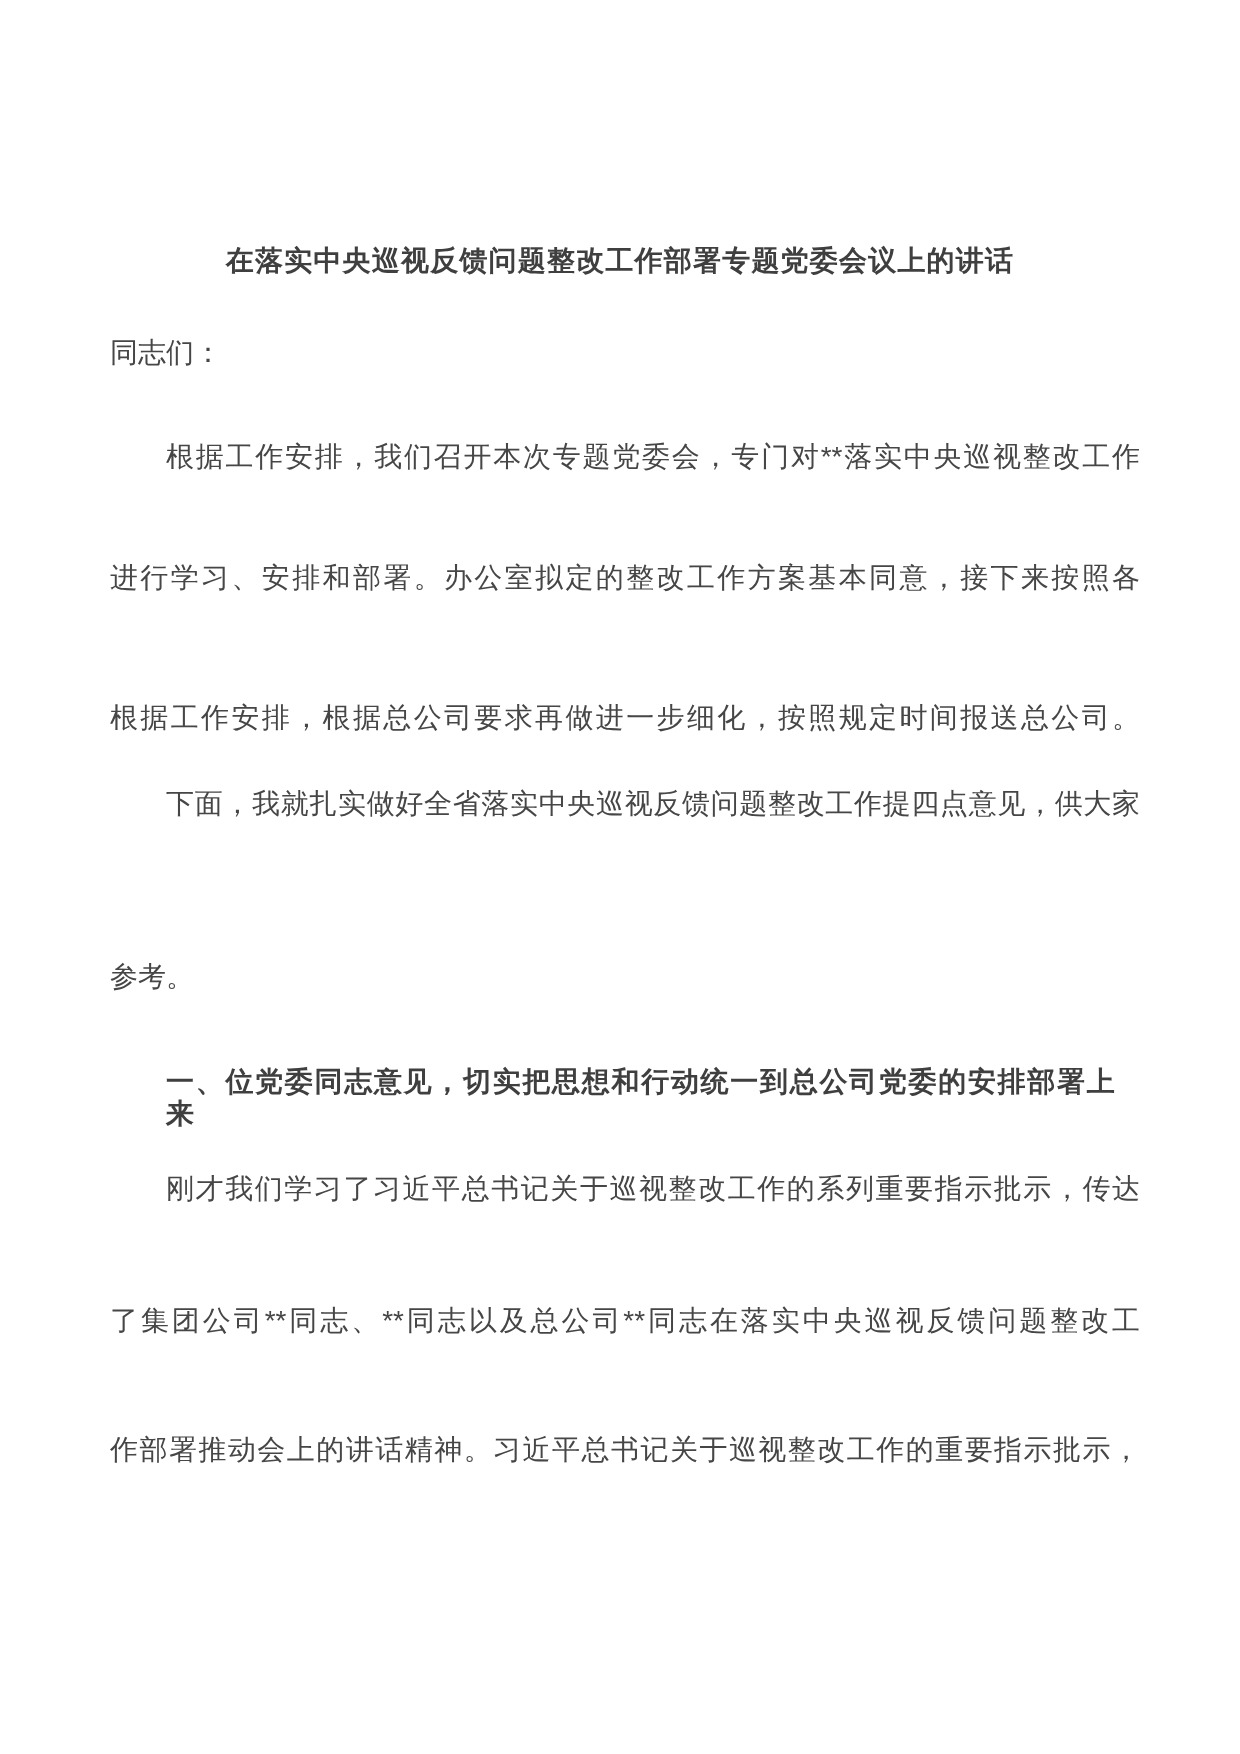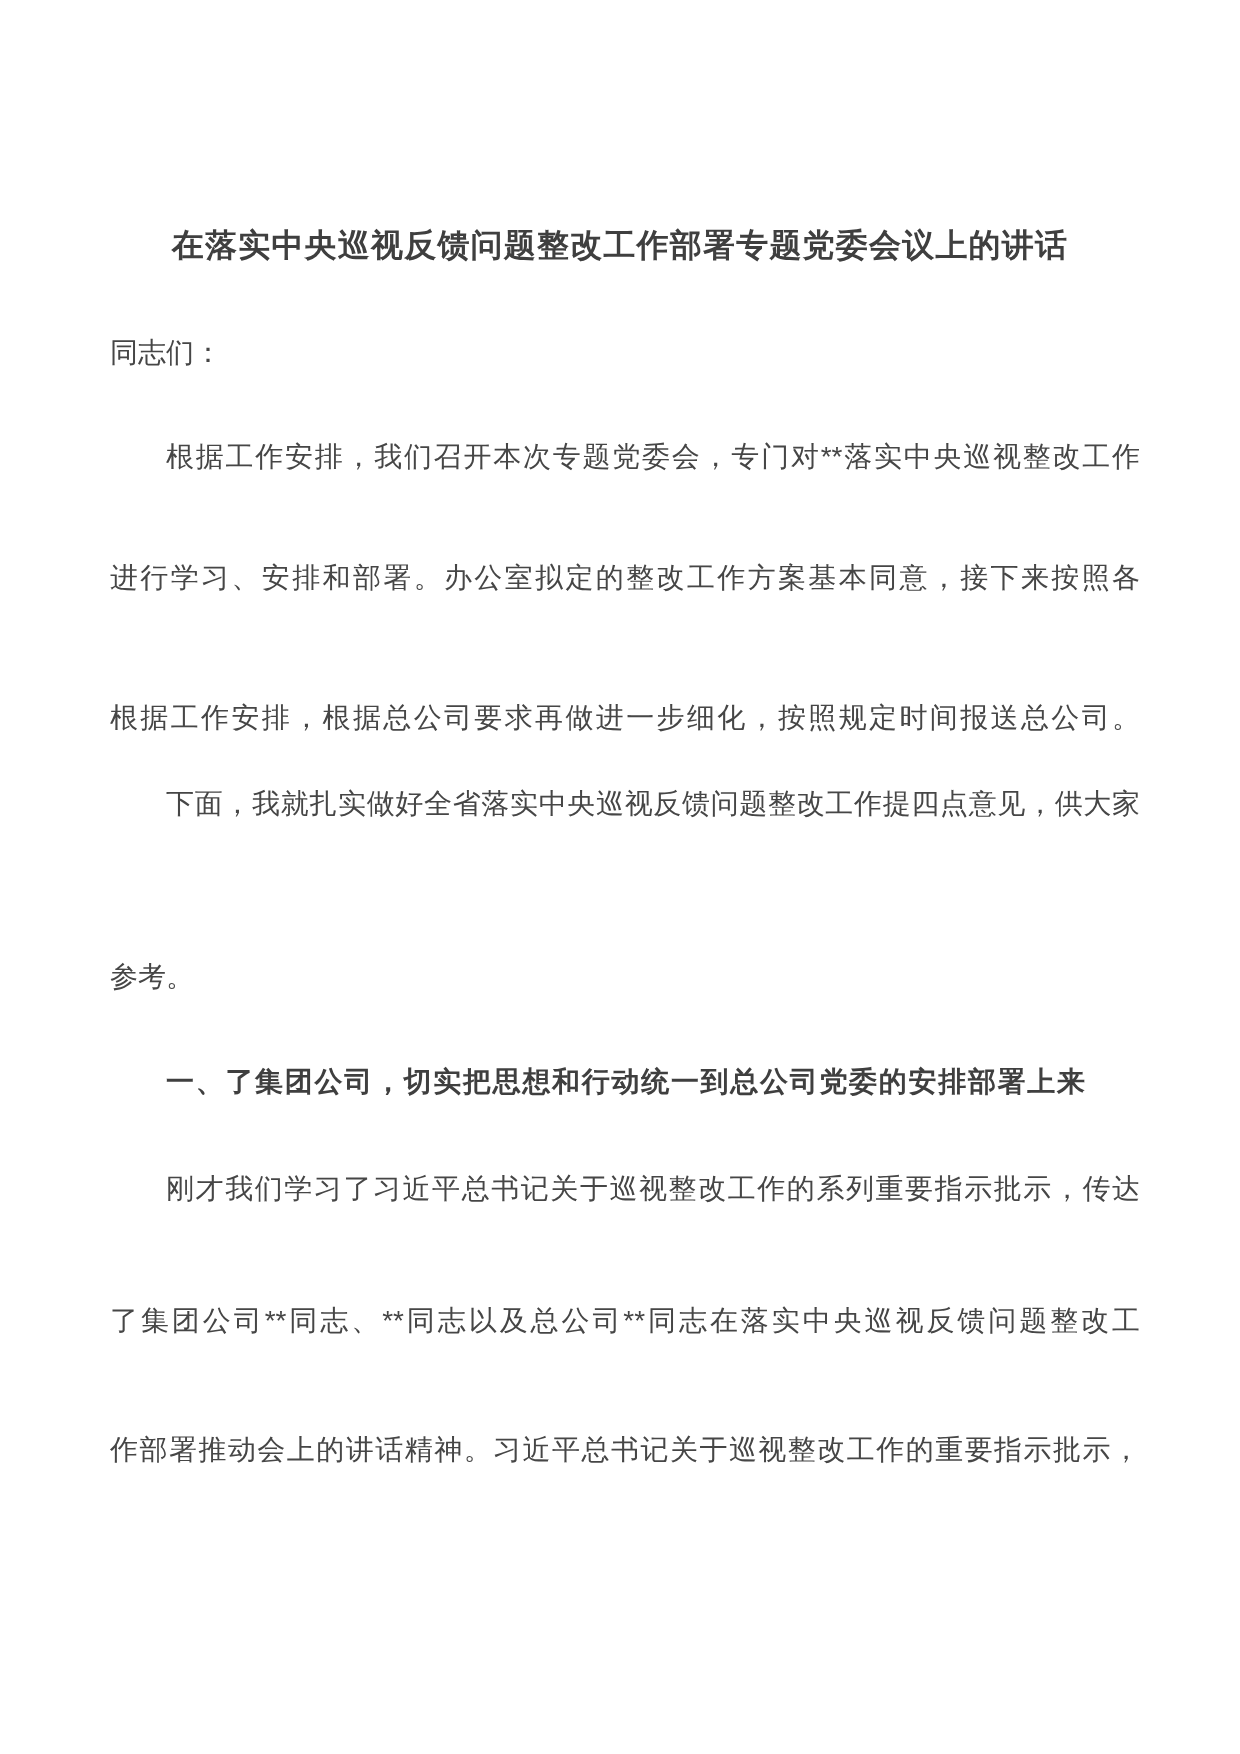--- a/index.html
+++ b/index.html
@@ -13,25 +13,25 @@
     position: relative;
     overflow: hidden;
   }
   .page {
     position: absolute;
     inset: 0;
     background: var(--page-bg, #ffffff);
   }
   .doc-title {
     position: absolute;
-    top: 206px;
+    top: 224px;
     left: 0;
     width: 1240px;
     text-align: center;
-    font-size: 32px;
+    font-size: 28px;
     font-weight: bold;
     letter-spacing: 1.2px;
     color: var(--title-color, #3f3f3f);
     line-height: 36px;
     white-space: nowrap;
   }
   .content {
     position: absolute;
     left: 110px;
     top: 0;
@@ -74,21 +74,21 @@
     <div class="ln fill ind" style="top:441px">根据工作安排，我们召开本次专题党委会，专门对**落实中央巡视整改工作</div>
 
     <div class="ln fill" style="top:562px">进行学习、安排和部署。办公室拟定的整改工作方案基本同意，接下来按照各</div>
 
     <div class="ln fill" style="top:702px">根据工作安排，根据总公司要求再做进一步细化，按照规定时间报送总公司。</div>
 
     <div class="ln fill ind" style="top:788px">下面，我就扎实做好全省落实中央巡视反馈问题整改工作提四点意见，供大家</div>
 
     <div class="ln" style="top:961px">参考。</div>
 
-    <div class="ln hd ind" style="top:1066px">一、了集团公司，切实把思想和行动统一到总公司党委的安排部署上来</div>
+    <div class="ln hd ind" style="top:1066px">一、位党委同志意见，切实把思想和行动统一到总公司党委的安排部署上来</div>
 
     <div class="ln fill ind" style="top:1173px">刚才我们学习了习近平总书记关于巡视整改工作的系列重要指示批示，传达</div>
 
     <div class="ln fill" style="top:1305px">了集团公司**同志、**同志以及总公司**同志在落实中央巡视反馈问题整改工</div>
 
     <div class="ln fill" style="top:1434px">作部署推动会上的讲话精神。习近平总书记关于巡视整改工作的重要指示批示，</div>
 
   </div>
 </div>
 

